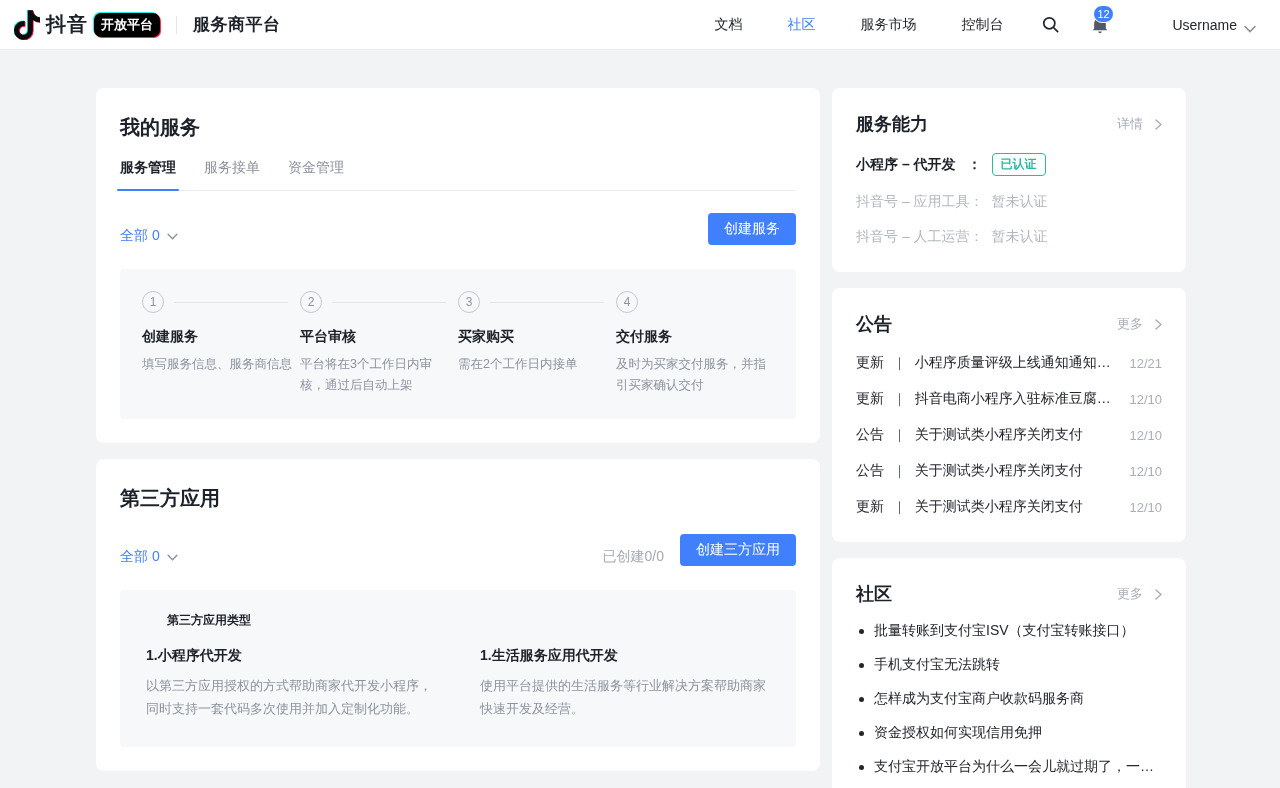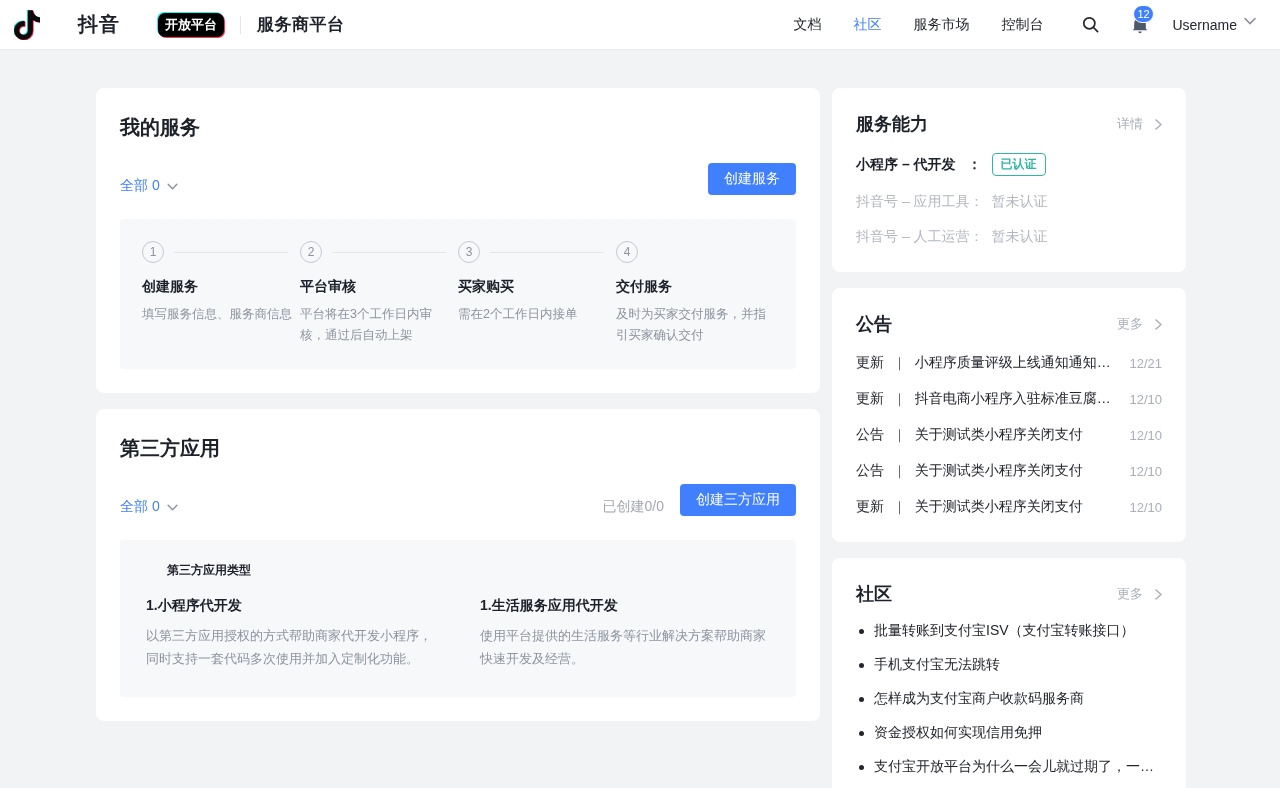--- a/index.html
+++ b/index.html
@@ -7,44 +7,44 @@
   body {
     font-family:"Liberation Sans","DejaVu Sans",sans-serif;
     background:#f2f3f5;
     color:#1d2129;
   }
   
   .navbar {
     height:50px; background:#fff; border-bottom:1px solid #eceef1;
     display:flex; align-items:center; padding:0 24px 0 14px;
   }
-  .brand { display:flex; align-items:center;gap:32px; }
+  .brand { display:flex; align-items:center; }
   .note-icon { width:26px; height:30px; position:relative; }
   .brand-text { font-size:20px; font-weight:bold; margin-left:6px; letter-spacing:1px; }
   .brand-badge {
     background:#000; color:#fff; font-size:13px; font-weight:bold;
     border-radius:7px; padding:3px 7px; margin-left:6px;
     box-shadow:-1px -1px 0 #25f4ee, 1px 1px 0 #fe2c55;
   }
   .brand-divider { width:1px; height:18px; background:#e5e6eb; margin:0 16px; }
   .platform-title { font-size:17px; font-weight:600; letter-spacing:.5px; }
   .nav-right { margin-left:auto; display:flex; align-items:center; }
-  .nav-links { display:flex; align-items:center; gap:32px; margin-right:38px; }
+  .nav-links { display:flex; align-items:center; gap:45px; margin-right:38px; }
   .nav-link { font-size:14px; color:#1d2129; cursor:pointer; }
   .nav-link.active { color:#4080ff; }
   .icon-btn { display:flex; align-items:center; cursor:pointer; }
   .search-btn { margin-right:30px; }
   .bell-wrap { position:relative; margin-right:22px; }
   .notif-badge {
     position:absolute; top:-9px; left:3px; min-width:19px; height:18px;
     background:#4080ff; color:#fff; font-size:11px; border-radius:9px;
     border:1.5px solid #fff; display:flex; align-items:center; justify-content:center;
     padding:0 3px;
   }
-  .user-wrap { display:flex; align-items:flex-start; cursor:pointer; }
+  .user-wrap { display:flex; align-items:flex-end; cursor:pointer;margin-left:40px; }
   .username { font-size:14px; color:#23262e; }
   .chev { margin-left:7px; display:flex; }
 
   
   .content {
     display:flex; gap:12px; padding:38px 94px 0 96px; align-items:flex-start;
   }
   .col-left { width:724px; flex:none; }
   .col-right { width:354px; flex:none; }
   .card {
@@ -161,20 +161,25 @@
     </div>
   </div>
 </div>
 
 <div class="content">
 
   <div class="col-left">
 
     <div class="card">
       <div class="card-title-lg">我的服务</div>
+      <div class="tabs">
+        <span class="tab active">服务管理</span>
+        <span class="tab">服务接单</span>
+        <span class="tab">资金管理</span>
+      </div>
       <div class="filter-row">
         <span class="filter-dd">
           <span class="filter-label">全部 0</span>
           <span class="chev">
             <svg width="11" height="7" viewBox="0 0 12 8" fill="none" stroke="#8a909c" stroke-width="1.6" stroke-linecap="round">
                 <polyline points="1,1.5 6,6.5 11,1.5"></polyline>
               </svg>
           </span>
         </span>
         <button class="btn-primary">创建服务</button>

